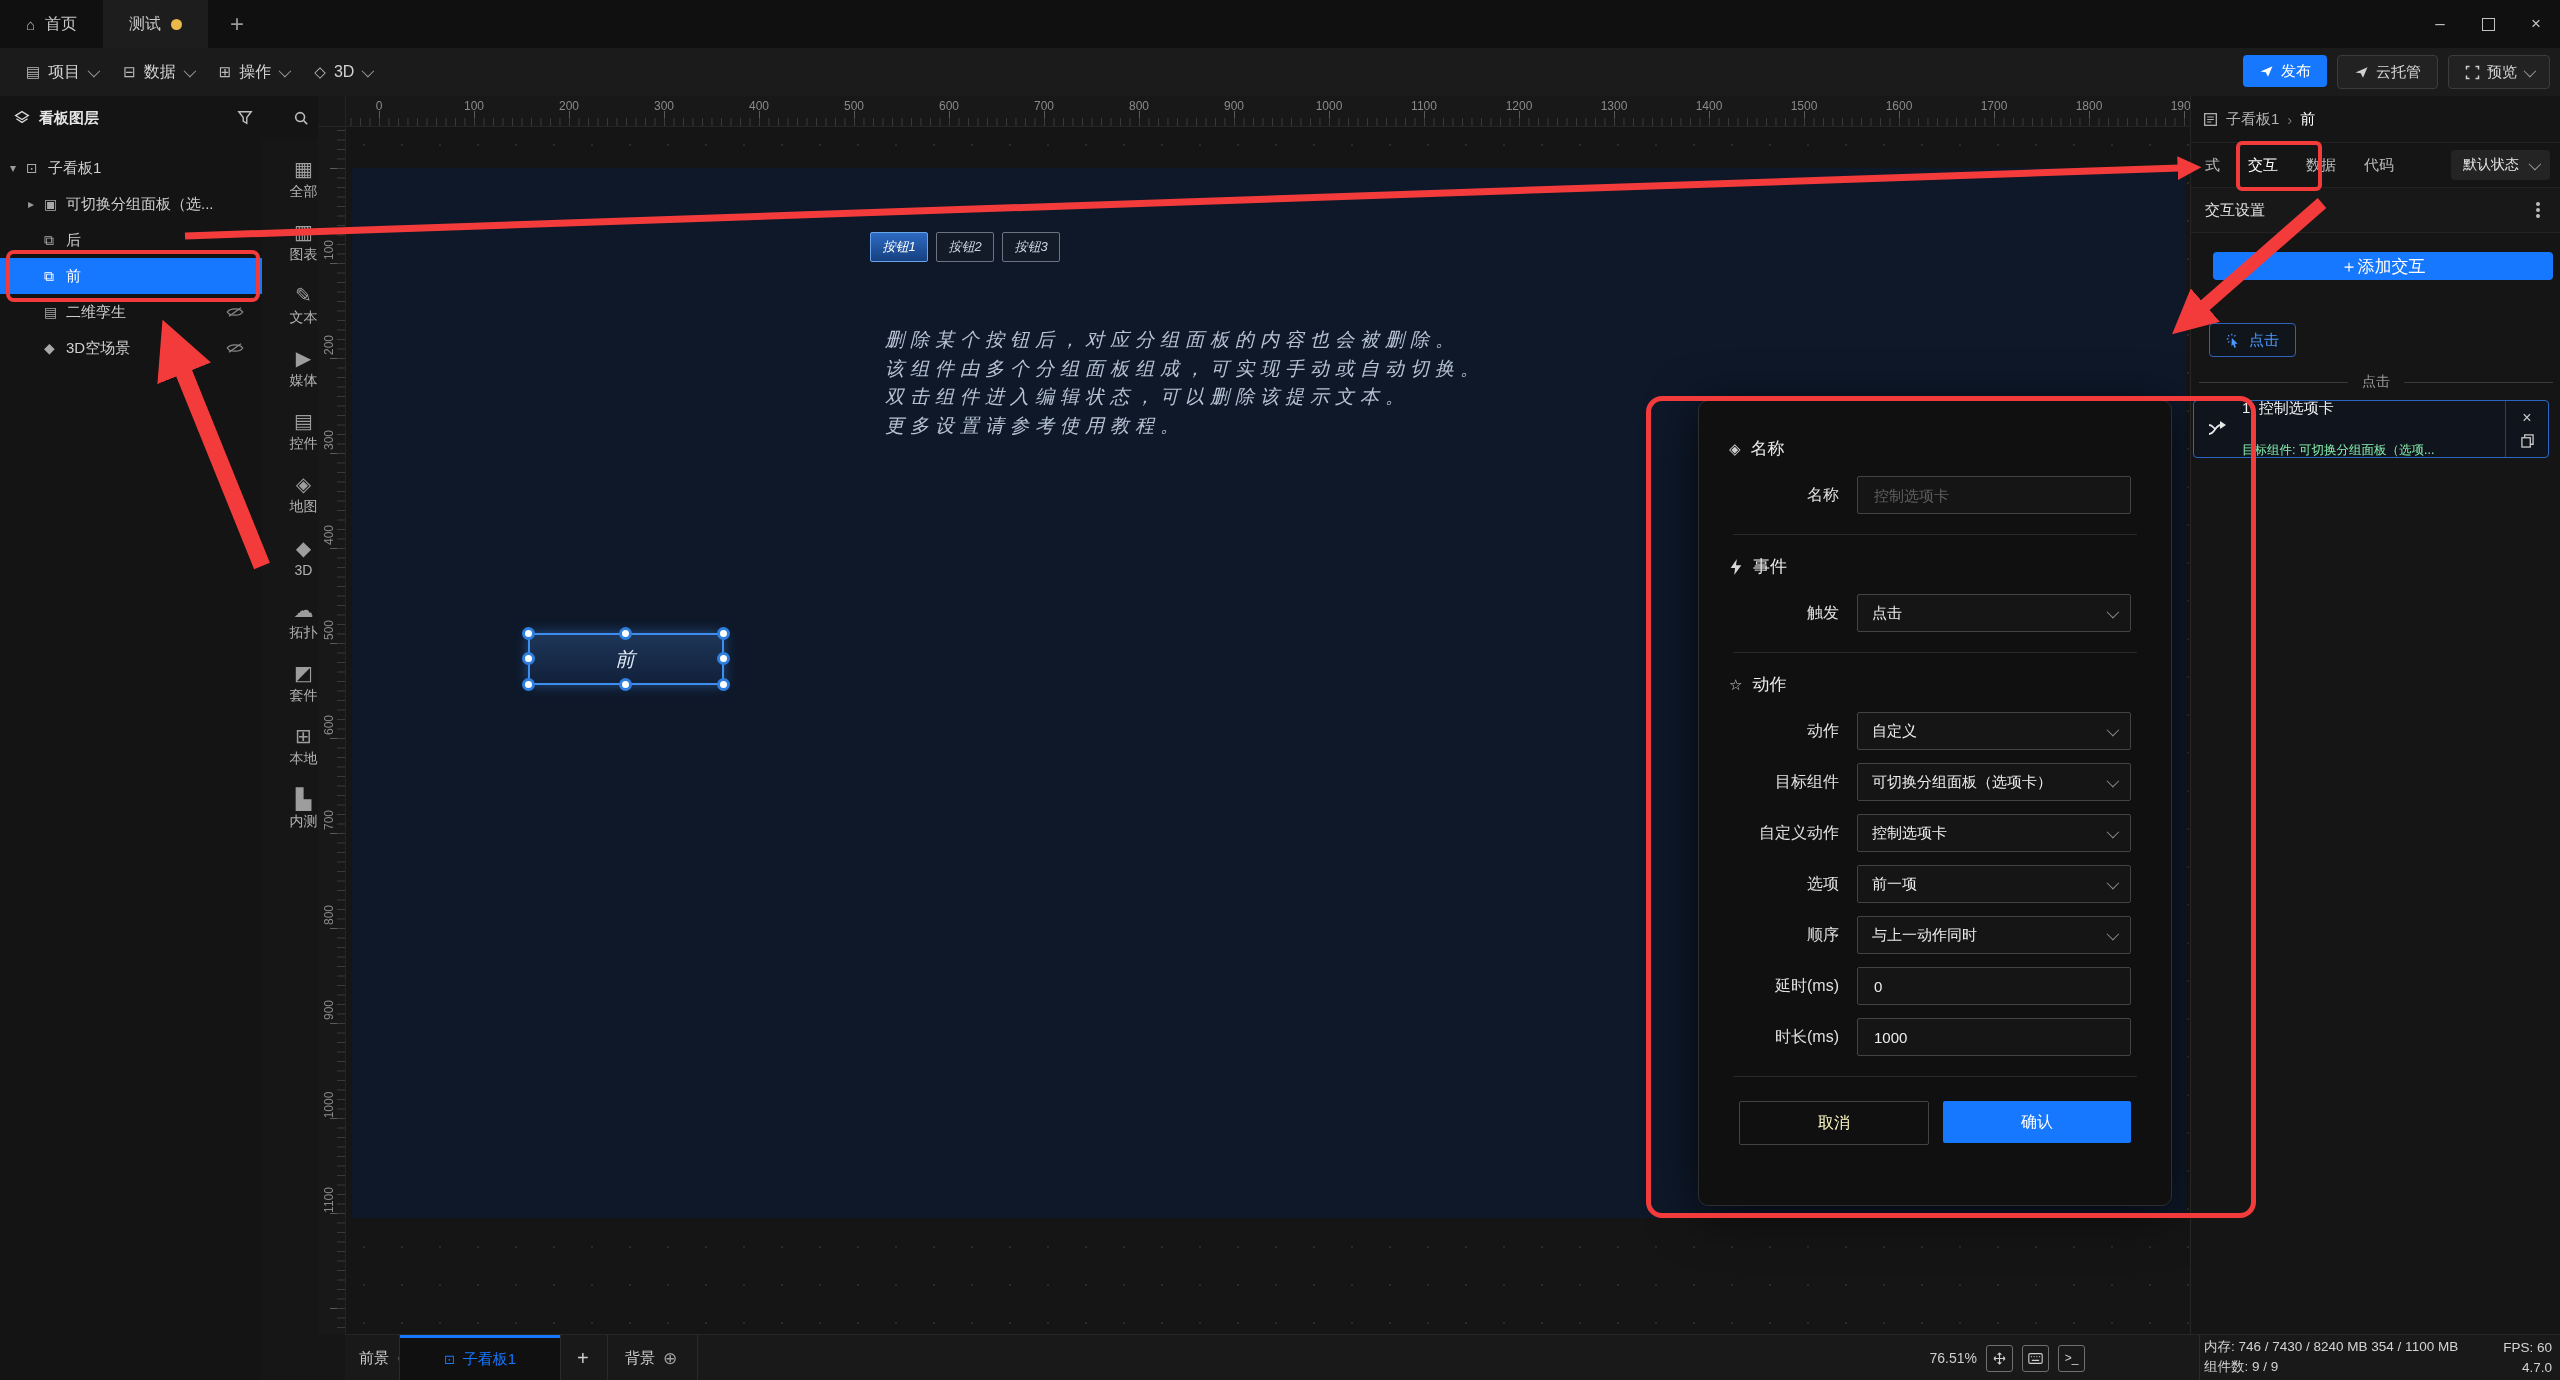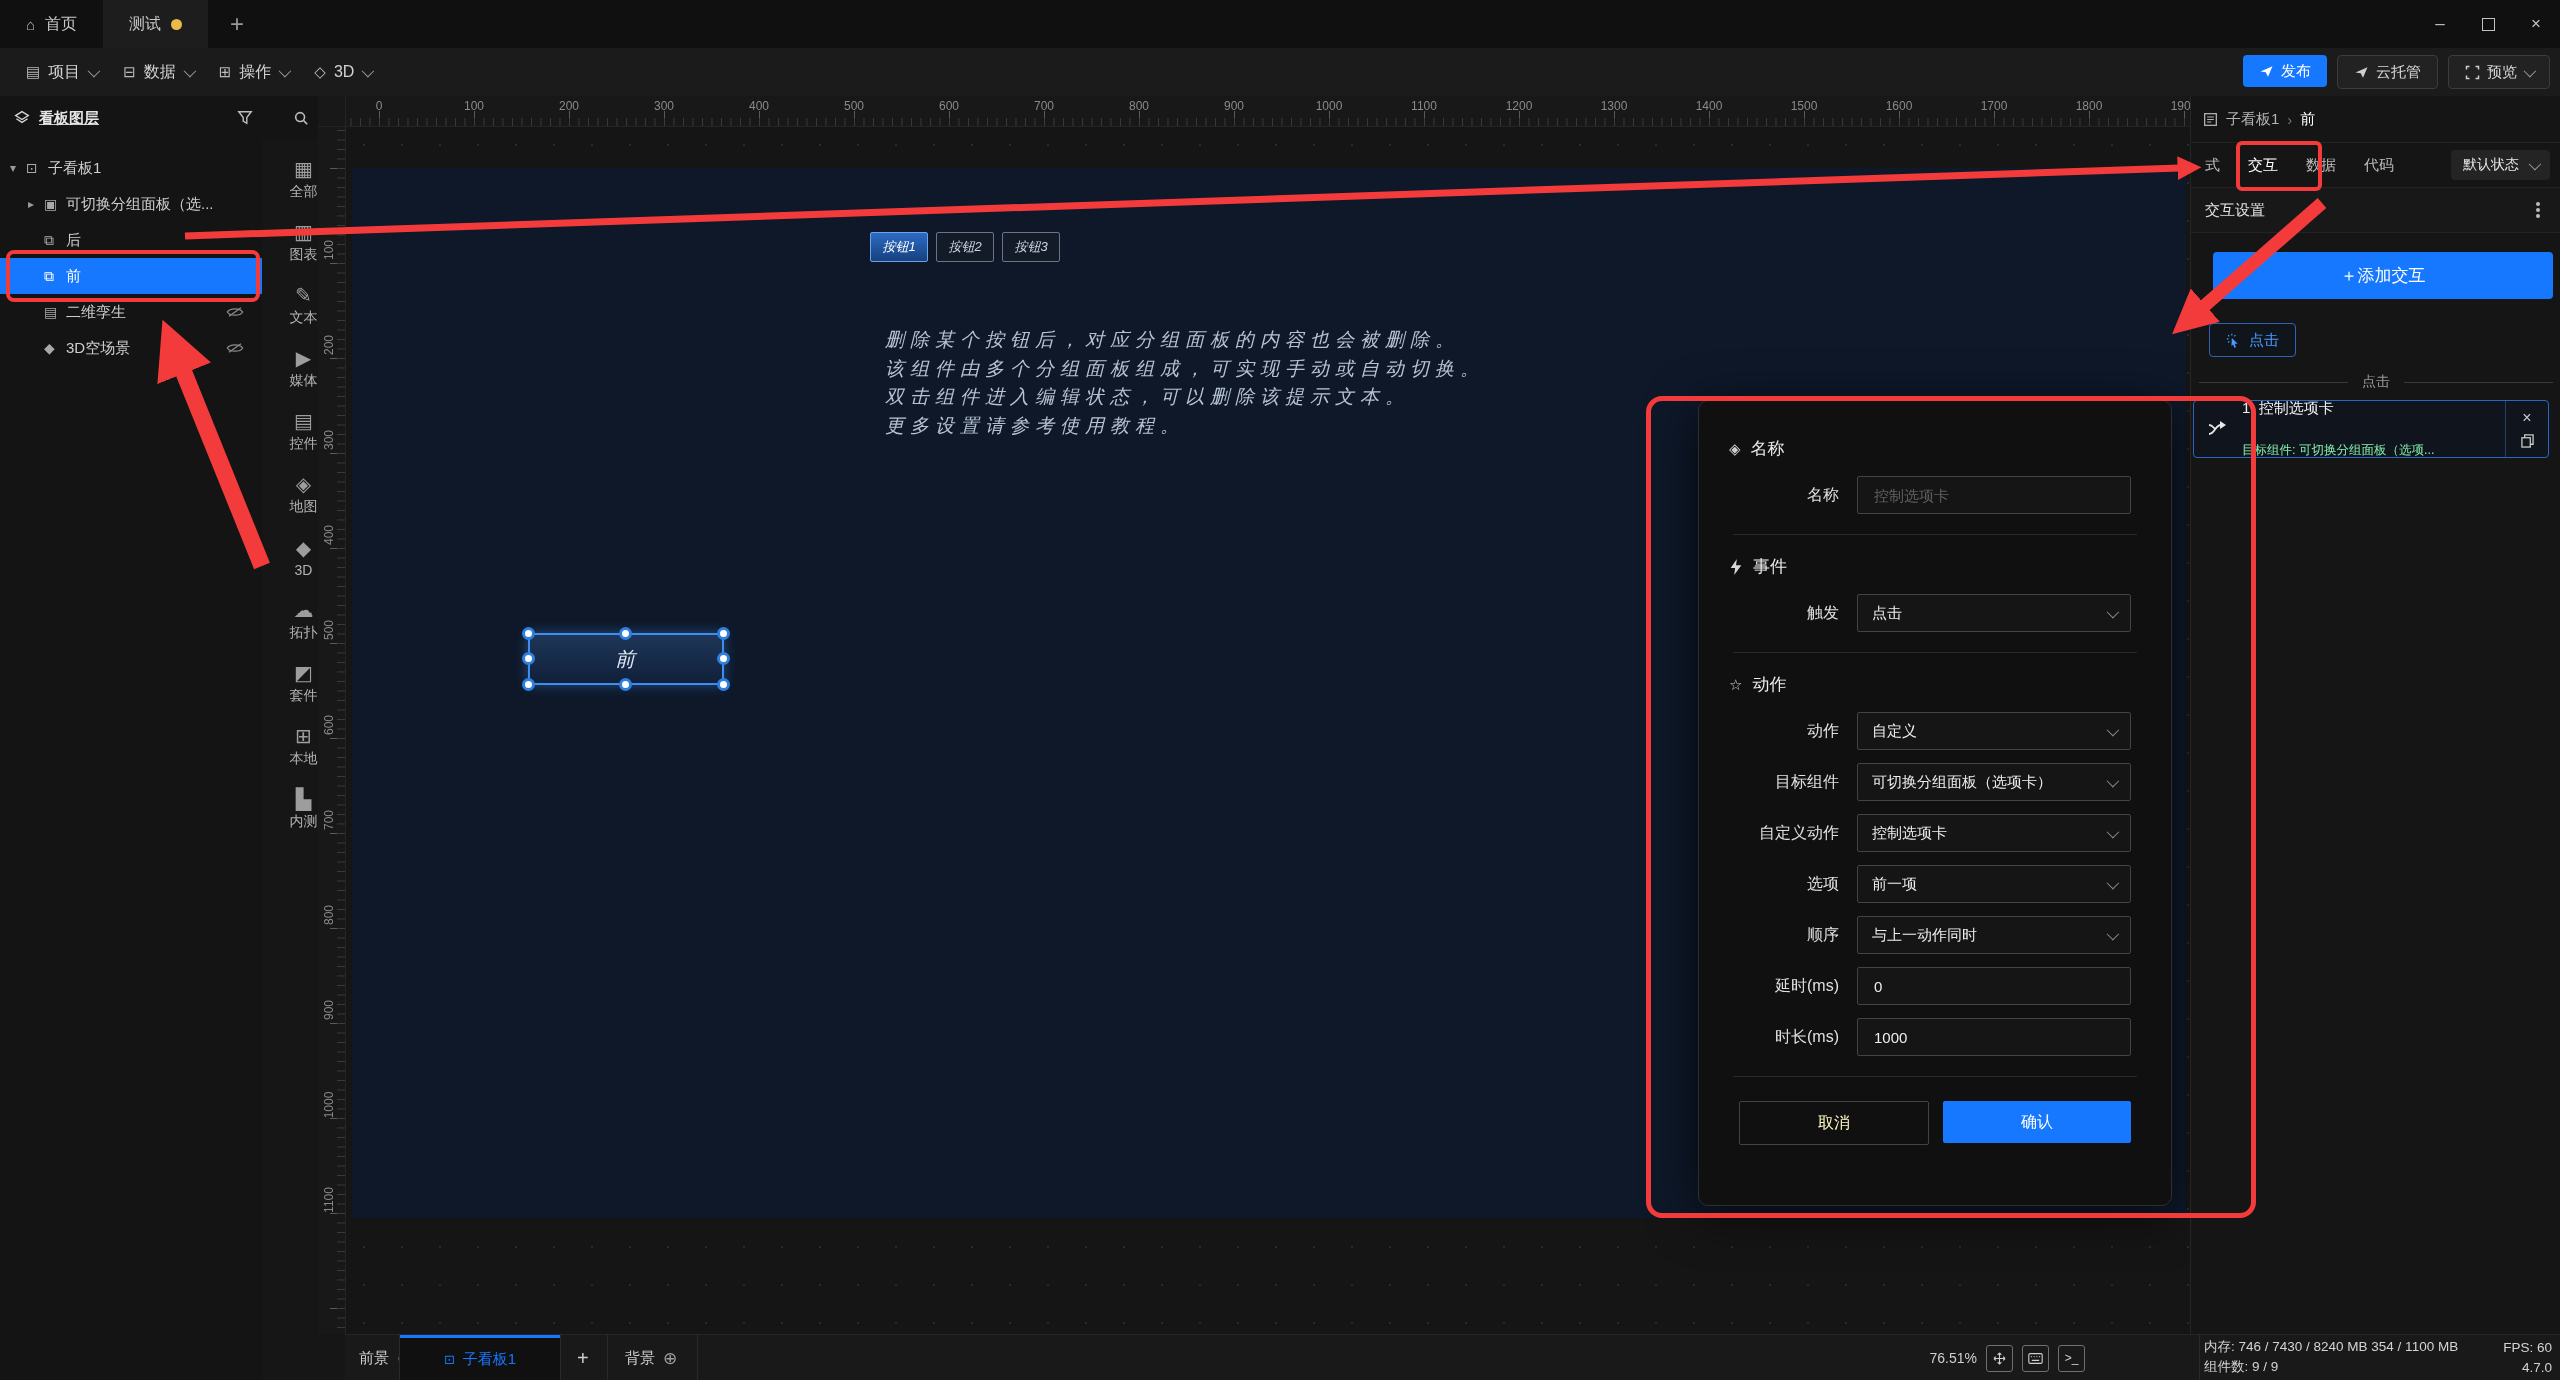--- a/index.html
+++ b/index.html
@@ -21,21 +21,21 @@
   .menubar{position:absolute;left:0;top:48px;width:2560px;height:48px;background:#1b1b1b;display:flex;align-items:center;border-bottom:1px solid #0a0a0a;}
   .mitem{display:flex;align-items:center;gap:8px;margin-left:26px;font-size:16px;color:#d2d2d2;cursor:pointer;}
   .chev{width:8px;height:8px;border-right:1.5px solid #9a9a9a;border-bottom:1.5px solid #9a9a9a;transform:rotate(45deg) translateY(-2px);display:inline-block;}
   .micon{color:#b9b9b9;font-size:15px;}
   .topactions{position:absolute;right:10px;top:55px;display:flex;gap:10px;}
   .abtn{height:32px;display:flex;align-items:center;gap:7px;padding:0 16px;border-radius:4px;font-size:15px;cursor:pointer;}
   .abtn.primary{background:#1677ff;color:#fff;}
   .abtn.ghost{background:#222;border:1px solid #3c3c3c;color:#d6d6d6;}
 
   
-  .leftheader{position:absolute;left:0;top:96px;width:345px;height:44px;background:#141414;display:flex;align-items:center;border-bottom:1px solid #222;text-decoration:underline;}
+  .leftheader{position:absolute;left:0;top:96px;width:345px;height:44px;background:#141414;display:flex;align-items:center;border-bottom:1px solid #222;}
   .lh-title{display:flex;align-items:center;gap:9px;margin-left:14px;font-size:15px;font-weight:bold;color:#e6e6e6;flex:0 0 auto;}
   .lh-icons{position:absolute;right:36px;display:flex;gap:40px;}
 
   
   .layers{position:absolute;left:0;top:140px;width:262px;bottom:0;background:#141414;border-right:1px solid #222;}
   .trow{position:relative;height:36px;display:flex;align-items:center;font-size:15px;color:#cfcfcf;cursor:pointer;padding-left:10px;box-sizing:border-box;}
   .trow .caret{width:16px;color:#9a9a9a;font-size:12px;flex:0 0 16px;}
   .trow .ticon{width:22px;color:#a9a9a9;font-size:14px;flex:0 0 22px;}
   .trow.child{padding-left:28px;}
   .trow.selected{background:#1677ff;color:#fff;}
@@ -98,21 +98,21 @@
   
   .inspector{position:absolute;left:2190px;top:96px;width:370px;bottom:46px;background:#151515;border-left:1px solid #262626;box-sizing:border-box;}
   .crumb{height:46px;display:flex;align-items:center;gap:8px;padding-left:12px;font-size:15px;color:#b5b5b5;border-bottom:1px solid #232323;}
   .crumb .cur{color:#fff;}
   .itabs{height:44px;display:flex;align-items:center;gap:28px;padding-left:14px;border-bottom:1px solid #232323;position:relative;}
   .itab{font-size:15px;color:#bdbdbd;cursor:pointer;}
   .itab.active{color:#fff;}
   .statepill{position:absolute;right:10px;top:7px;height:30px;display:flex;align-items:center;gap:10px;background:#242424;border-radius:4px;padding:0 12px;font-size:14px;color:#e8e8e8;cursor:pointer;}
   .isec{height:44px;display:flex;align-items:center;background:#181818;border-bottom:1px solid #232323;position:relative;font-size:15px;color:#e2e2e2;padding-left:14px;}
   .vdots{position:absolute;right:20px;width:4px;height:4px;border-radius:50%;background:#bdbdbd;box-shadow:0 -6px 0 #bdbdbd,0 6px 0 #bdbdbd;}
-  .addbtn{position:absolute;left:22px;top:156px;width:340px;height:47px;background:#1677ff;border-radius:4px;display:flex;align-items:center;justify-content:center;font-size:17px;color:#fff;cursor:pointer;}
+  .addbtn{position:absolute;left:22px;top:156px;width:340px;height:28px;background:#1677ff;border-radius:4px;display:flex;align-items:center;justify-content:center;font-size:17px;color:#fff;cursor:pointer;}
   .chip{position:absolute;left:18px;top:227px;height:32px;display:flex;align-items:center;gap:8px;padding:0 16px;border:1px solid #2f62b8;border-radius:4px;background:#10151c;color:#4c9aff;font-size:15px;cursor:pointer;}
   .grpdiv{position:absolute;left:0px;top:276px;width:370px;height:20px;display:flex;align-items:center;gap:14px;padding:0 8px;box-sizing:border-box;}
   .grpdiv .line{flex:1;height:1px;background:#3a3a3a;}
   .grpdiv .glabel{font-size:14px;color:#9a9a9a;}
   .icard{position:absolute;left:2px;top:304px;width:356px;height:58px;border:1px solid #2b66c4;border-radius:4px;background:#10151d;display:flex;align-items:stretch;box-sizing:border-box;cursor:pointer;}
   .icard .icell{flex:0 0 48px;display:flex;align-items:center;justify-content:center;color:#e8e8e8;}
   .icard .body{flex:1;display:flex;flex-direction:column;justify-content:center;gap:3px;overflow:hidden;}
   .icard .t1{font-size:15px;color:#f0f0f0;}
   .icard .t2{font-size:12.5px;color:#86efac;white-space:nowrap;margin-top:21px;}
   .icard .acts{flex:0 0 42px;border-left:1px solid #24406e;display:flex;flex-direction:column;align-items:center;justify-content:space-evenly;color:#c9c9c9;}

